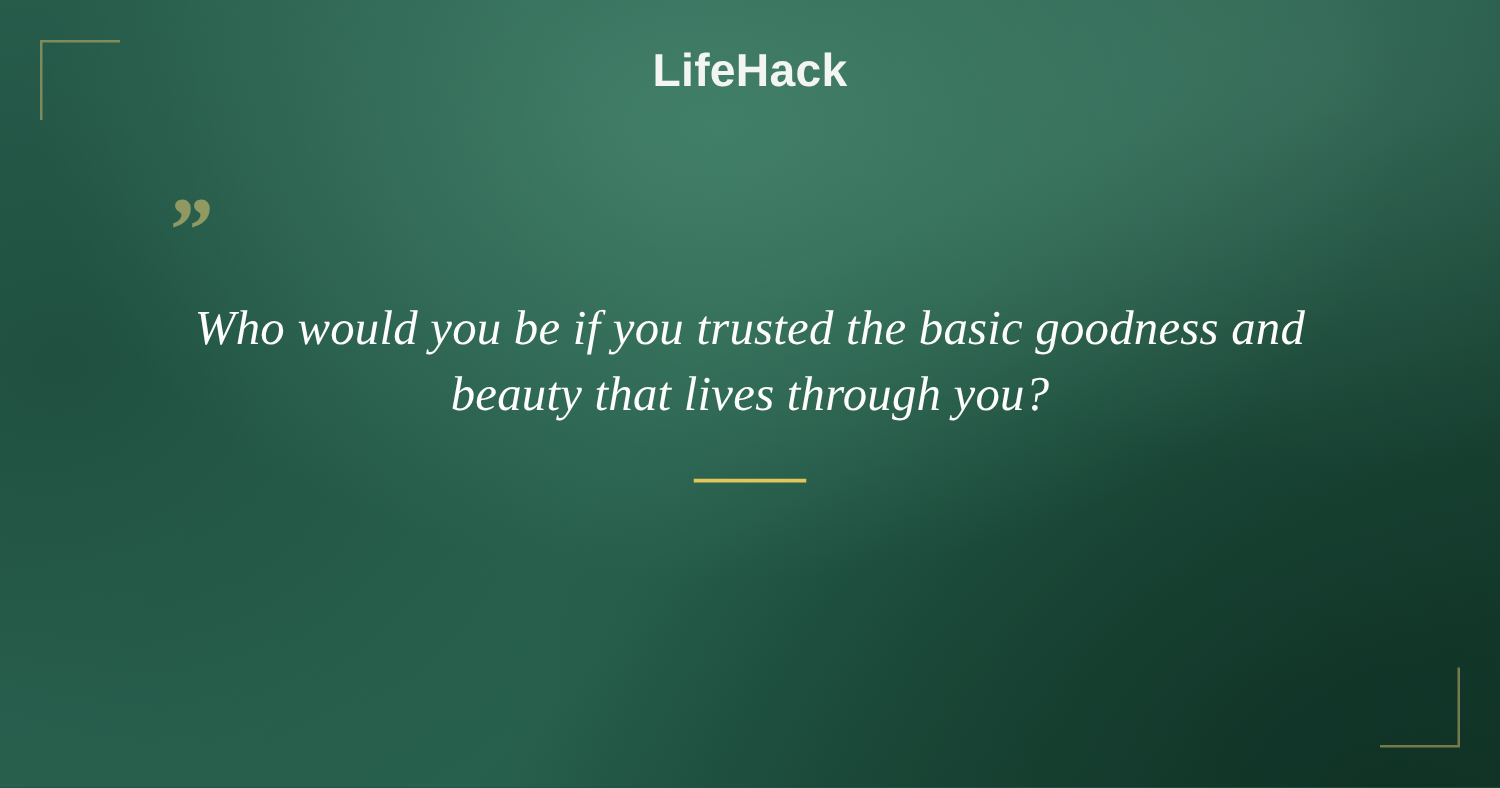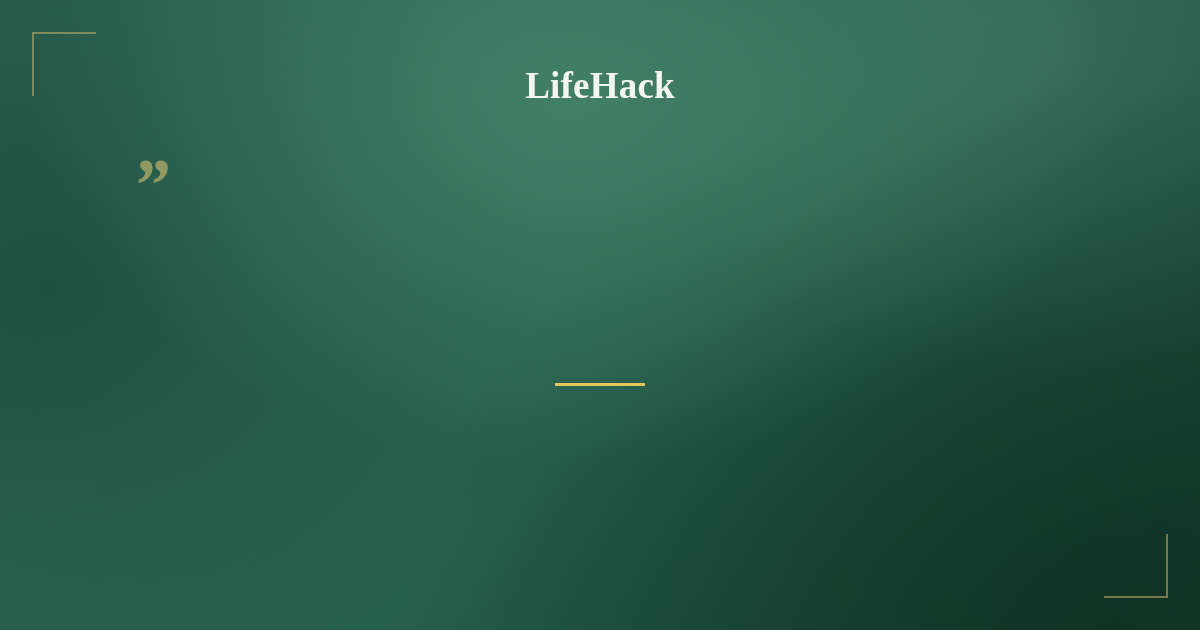--- a/index.html
+++ b/index.html
@@ -46,26 +46,25 @@
   
   .brand {
     position: absolute;
     top: 36px;
     left: 0;
     width: 100%;
     text-align: center;
   }
   .brand-text {
     display: inline-block;
-    font-family: Liberation Serif, serif;
+    font-family: Liberation Sans, sans-serif;
     font-size: 37px;
     font-weight: 600;
     color: #f2f5f1;
     letter-spacing: 0.2px;
-    margin-top: 28px;
   }
 
   
   .quote-mark {
     position: absolute;
     top: 148px;
     left: 132px;
     font-family: "Liberation Serif", "DejaVu Serif", serif;
     font-style: italic;
     font-weight: 700;
@@ -128,17 +127,20 @@
 
   <div class="bracket tl"></div>
   <div class="bracket br"></div>
 
   <div class="brand">
     <span class="brand-text">LifeHack</span>
   </div>
 
   <div class="quote-mark">”</div>
 
+  <div class="quote-wrap">
+    <p class="quote-text">Who would you be if you trusted the basic goodness and beauty that lives through you?</p>
+  </div>
 
   <div class="divider"></div>
 
 
 </div>
 
 </body></html>

